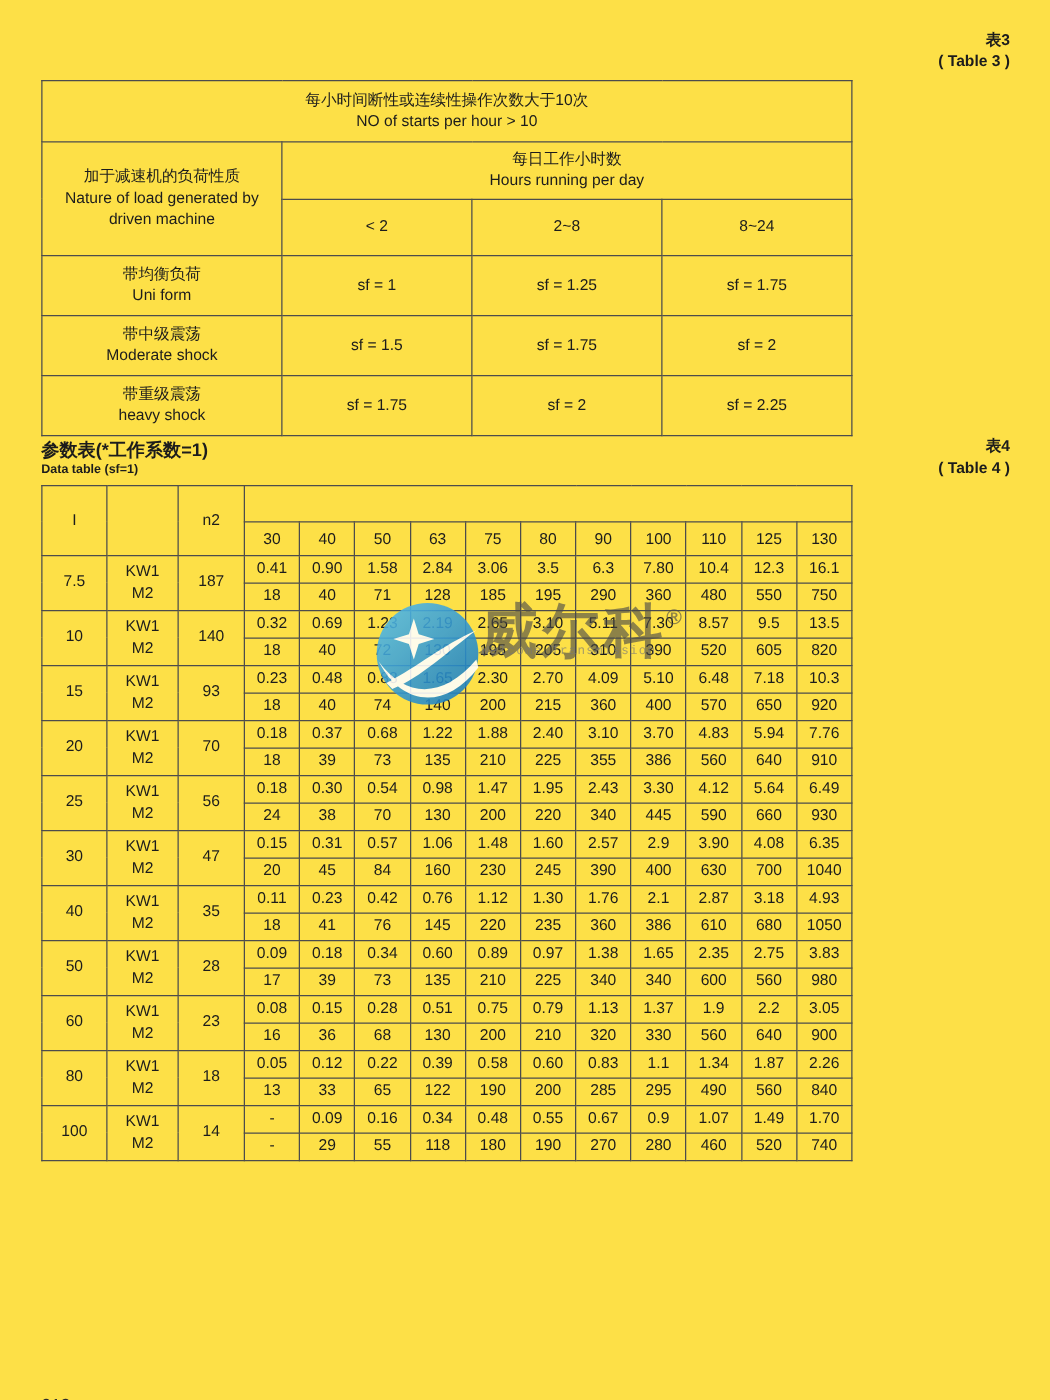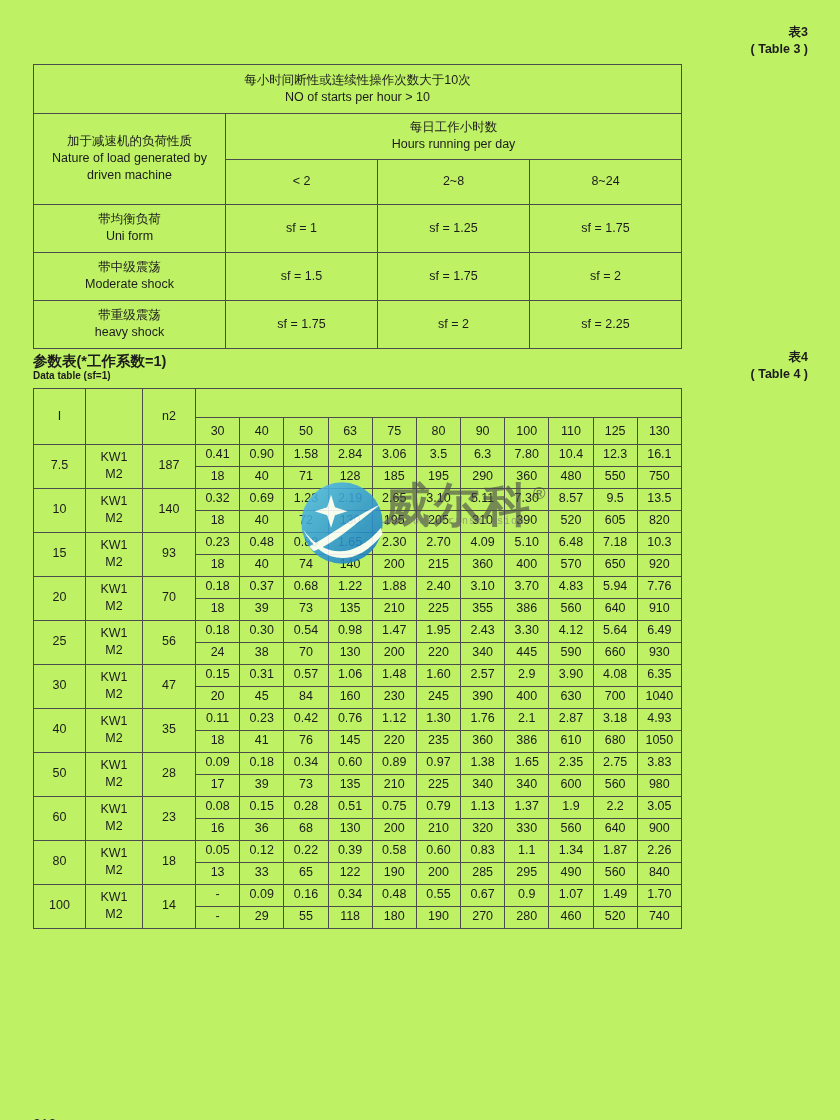--- a/index.html
+++ b/index.html
@@ -1,21 +1,21 @@
 <!DOCTYPE html>
 <html><head>
 <meta charset="utf-8">
 <style>
   * { box-sizing: border-box; }
   html, body { margin: 0; padding: 0; background: #e8e8e8; }
   .page {
     position: relative;
     width: 840px; height: 1120px;
     margin: 0 auto;
-    background: #bef264;
+    background: #fde047;
     font-family: "Liberation Sans", sans-serif;
     color: #1c1c1c;
     overflow: hidden;
   }
   .content { position: absolute; left: 33px; top: 24px; width: 775px; }
 
   .caption { text-align: right; font-size: 12.5px; font-weight: bold; line-height: 1.35; color: #1c1c1c; }
   .caption .cap-line { display: block; }
 
   table { border-collapse: collapse; width: 649px; table-layout: fixed; }

